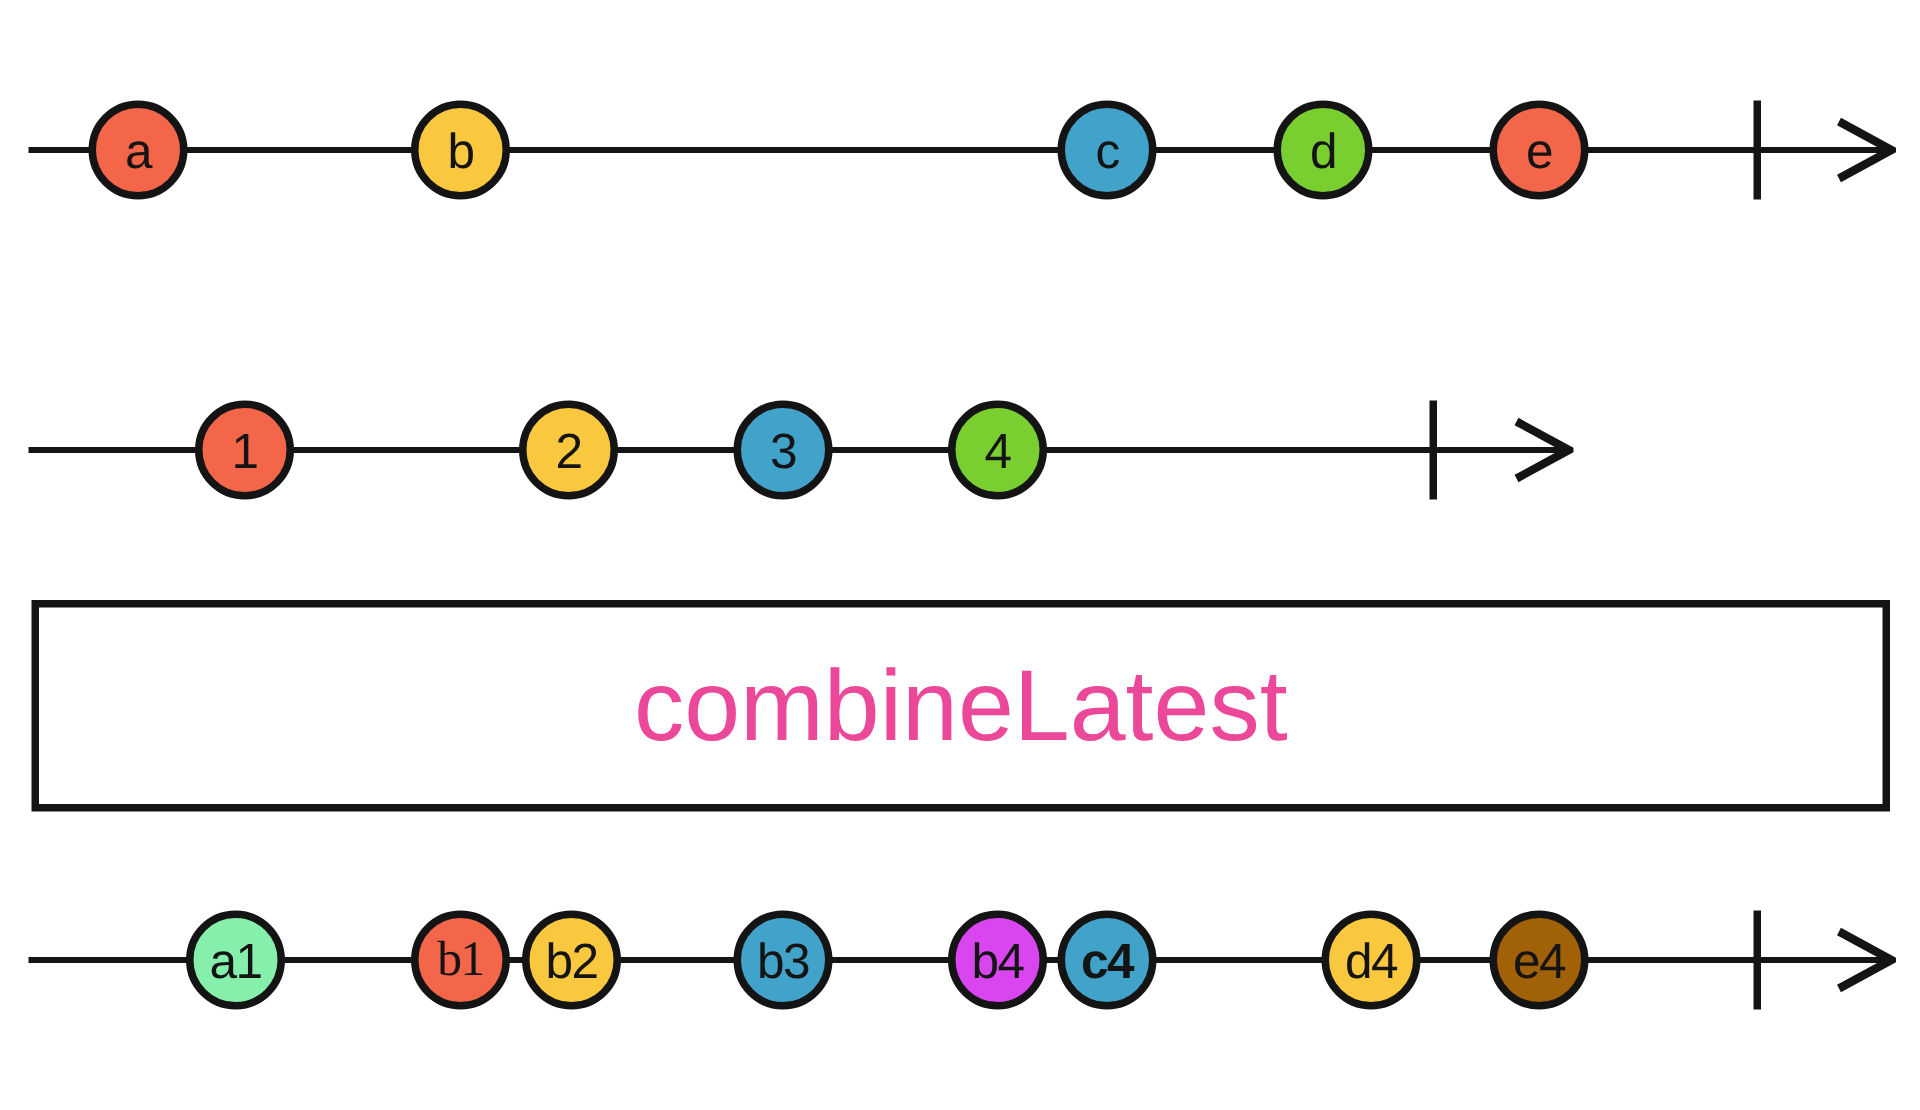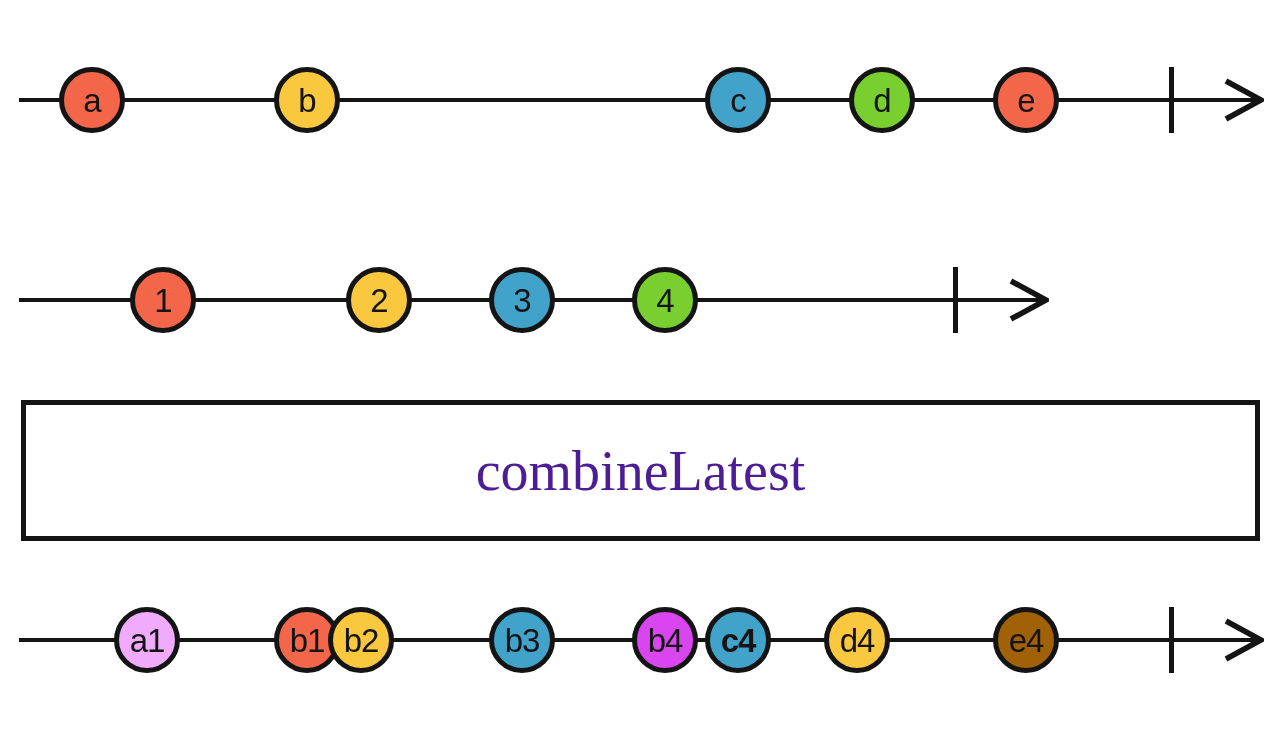--- a/index.html
+++ b/index.html
@@ -59,24 +59,23 @@
     width: 1239px;
     height: 141px;
     box-sizing: border-box;
     border: 5px solid #141414;
     background: #ffffff;
     display: flex;
     align-items: center;
     justify-content: center;
   }
   .operator-label {
-    font-size: 56px;
-    color: #4c1d95;
+    font-size: 67px;
+    color: #ec4899;
     letter-spacing: 0px;
-    font-family: Liberation Serif, serif;
   }
 </style>
 </head>
 <body>
 
 <div class="canvas">
   <div class="operator-box">
     <span class="operator-label">combineLatest</span>
   </div>
 <div class="stream">
@@ -101,22 +100,22 @@
       <div class="marble" style="left: 346px; top: 267px; background: rgb(249, 200, 62); border-color: rgb(20, 20, 20);">2</div>
       <div class="marble" style="left: 489px; top: 267px; background: rgb(65, 162, 202); border-color: rgb(20, 20, 20);">3</div>
       <div class="marble" style="left: 632px; top: 267px; background: rgb(121, 207, 48); border-color: rgb(20, 20, 20);">4</div>
     </div>
     <div class="stream">
       <div class="tl-line" style="left: 19px; top: 638px; width: 1237px; background: rgb(20, 20, 20);"></div>
       <div class="tl-tick" style="left: 1169px; top: 607px; background: rgb(20, 20, 20);"></div>
       <div class="tl-arrow" style="left: 1224px; top: 618px;"><svg width="40" height="44" viewBox="0 0 40 44">
           <polyline points="2,3 37,22 2,41" fill="none" stroke="#141414" stroke-width="5.5"></polyline>
         </svg></div>
-      <div class="marble" style="left: 114px; top: 607px; background: #f0abfc; border-color: rgb(20, 20, 20);">a1</div>
-      <div class="marble" style="left: 274px; top: 607px; background: rgb(244, 102, 74); border-color: rgb(20, 20, 20);">b1</div>
-      <div class="marble" style="left: 328px; top: 607px; background: rgb(249, 200, 62); border-color: rgb(20, 20, 20);">b2</div>
+      <div class="marble" style="left: 124px; top: 607px; background: #86efac; border-color: rgb(20, 20, 20);">a1</div>
+      <div class="marble" style="left: 274px; top: 607px; background: rgb(244, 102, 74); border-color: rgb(20, 20, 20); font-family: Liberation Serif, serif;">b1</div>
+      <div class="marble" style="left: 348px; top: 607px; background: rgb(249, 200, 62); border-color: rgb(20, 20, 20);">b2</div>
       <div class="marble" style="left: 489px; top: 607px; background: rgb(65, 162, 202); border-color: rgb(20, 20, 20);">b3</div>
       <div class="marble" style="left: 632px; top: 607px; background: #d946ef; border-color: rgb(20, 20, 20);">b4</div>
       <div class="marble" style="left: 705px; top: 607px; background: rgb(65, 162, 202); border-color: rgb(20, 20, 20); font-weight: bold;">c4</div>
-      <div class="marble" style="left: 824px; top: 607px; background: rgb(249, 200, 62); border-color: rgb(20, 20, 20);">d4</div>
+      <div class="marble" style="left: 881px; top: 607px; background: rgb(249, 200, 62); border-color: rgb(20, 20, 20);">d4</div>
       <div class="marble" style="left: 993px; top: 607px; background: #a16207; border-color: rgb(20, 20, 20);">e4</div>
     </div>
   </div>
 
 </body></html>

